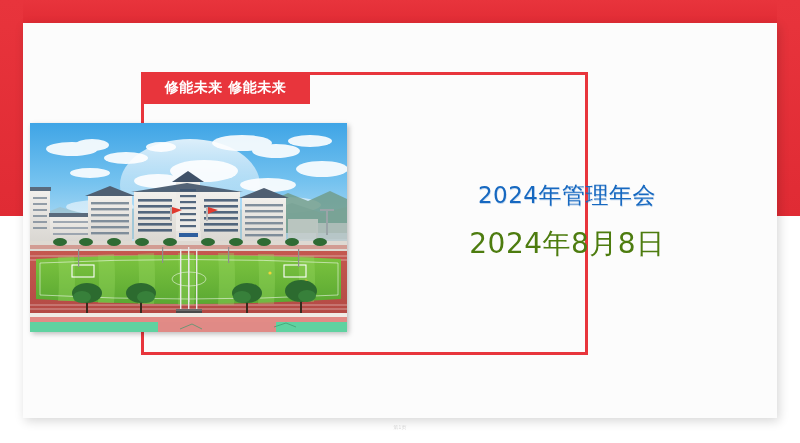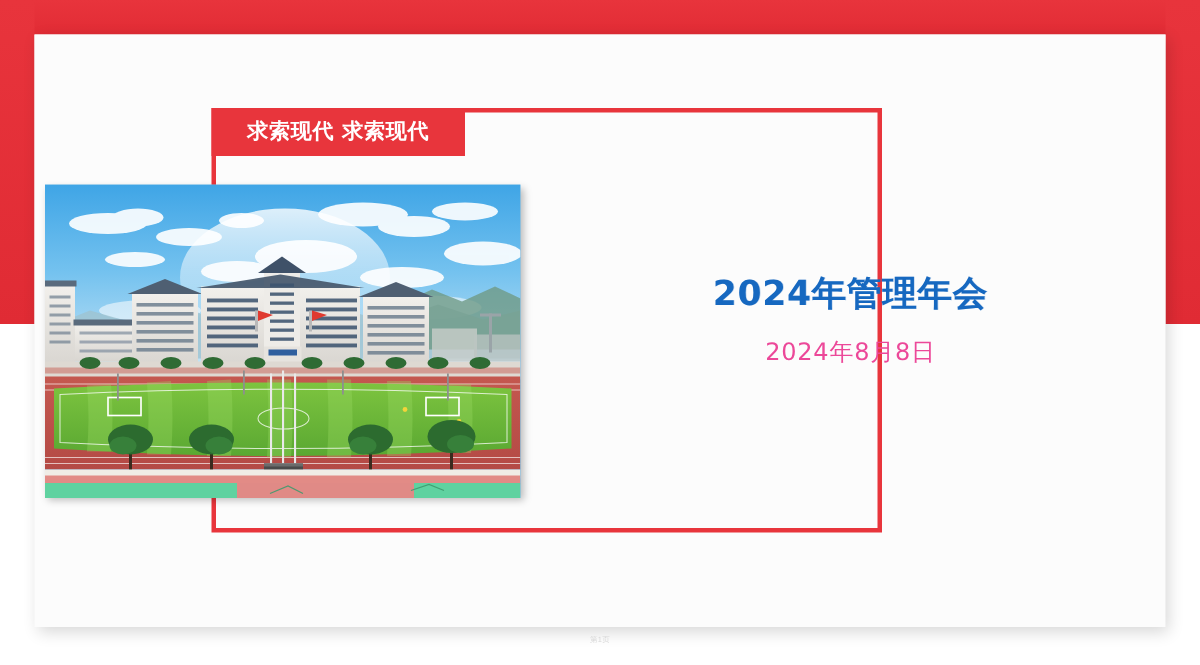--- a/index.html
+++ b/index.html
@@ -101,30 +101,30 @@
     font-weight: bold;
     line-height: 1.15;
     letter-spacing: 0.5px;
     white-space: nowrap;
     text-shadow: 0.5px 0.5px 0 rgba(22,104,192,0.28);
     font-family: "DejaVu Sans", "Liberation Sans", sans-serif;
   }
   .meeting-title {
     color: #1668c0;
     font-size: 23px;
-    font-weight: bold;
+    font-weight: normal;
     margin-top: 28px;
     letter-spacing: 0.5px;
     white-space: nowrap;
     text-shadow: 0.5px 0.5px 0 rgba(22,104,192,0.25);
     font-family: "DejaVu Sans", "Liberation Sans", sans-serif;
   }
   .meeting-date {
-    color: #ec4899;
-    font-size: 16px;
+    color: #4d7c0f;
+    font-size: 28px;
     font-weight: normal;
     margin-top: 14px;
     letter-spacing: 0.5px;
     white-space: nowrap;
     font-family: "DejaVu Sans", "Liberation Sans", sans-serif;
   }
 
   
   .footer-mark {
     position: absolute;
@@ -378,21 +378,21 @@
       <rect x="0" y="199" width="317" height="10" fill="#5fd2a0"></rect>
       <rect x="128" y="199" width="118" height="10" fill="#e08a86"></rect>
       <g stroke="#3f9b6e" stroke-width="0.8" fill="none" opacity="0.9">
         <path d="M150 206 l12 -5 l10 5"></path>
         <path d="M244 204 l12 -4 l10 4"></path>
       </g>
     </svg>
   </div>
 
   <div class="slogan-tab">
-    <span class="slogan-text">求索现代 求索现代</span>
+    <span class="slogan-text">修能未来 修能未来</span>
   </div>
 
   <div class="text-block">
     <div class="meeting-title">2024年管理年会</div>
     <div class="meeting-date">2024年8月8日</div>
   </div>
 
   <div class="footer-mark">第1页</div>
 
 </div>

